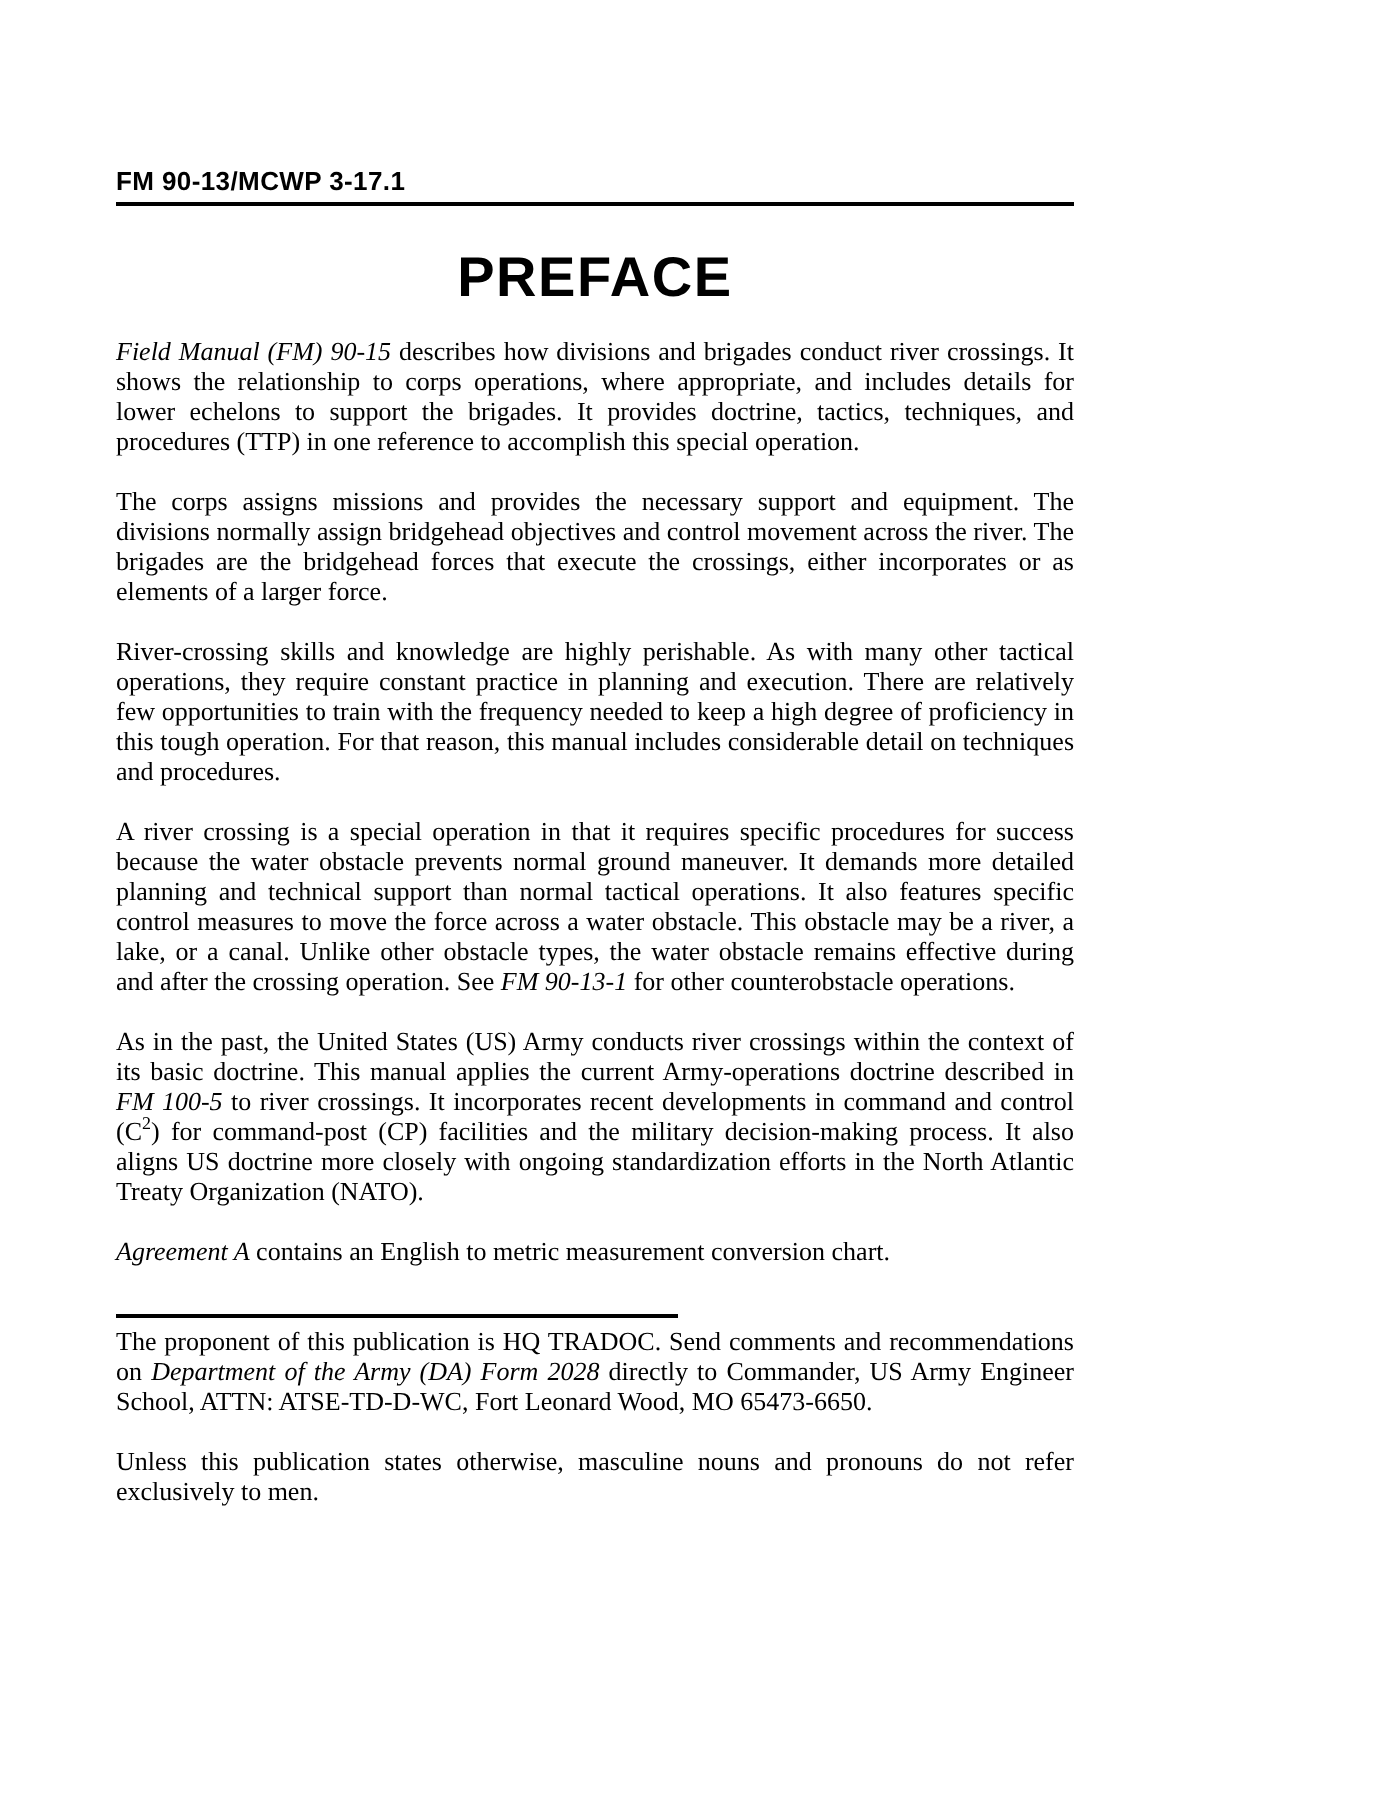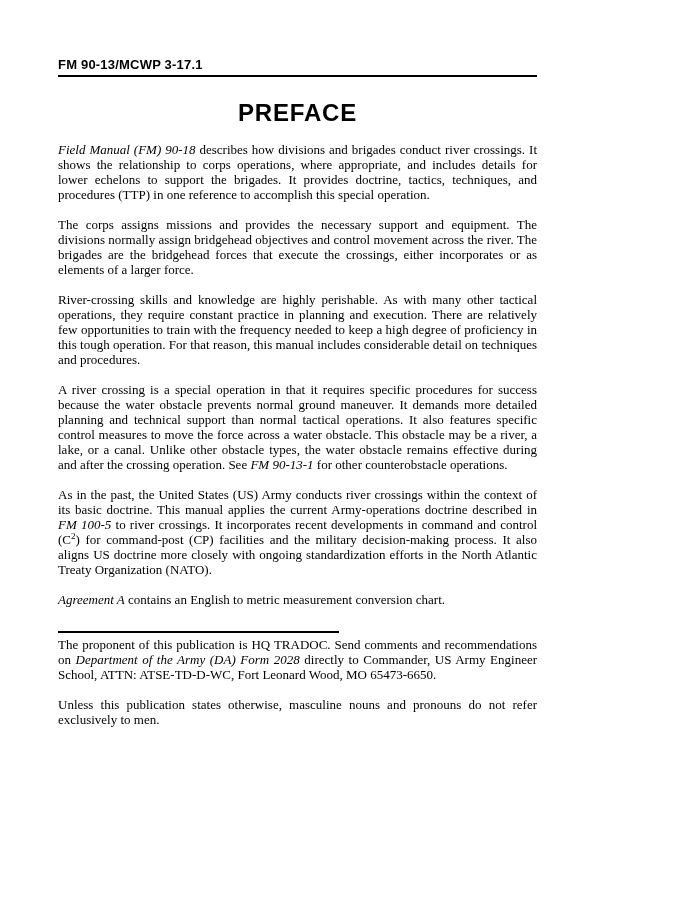--- a/index.html
+++ b/index.html
@@ -7,37 +7,37 @@
     padding: 0;
     background: #ffffff;
   }
   .page {
     position: relative;
     width: 640px;
     height: 901px;
     background: #ffffff;
     color: #000000;
     box-sizing: border-box;
-    padding: 57px 103px 0 58px;
+    padding: 83px 103px 0 58px;
     overflow: hidden;
   }
   .doc-header {
     font-family: "Liberation Sans", sans-serif;
     font-weight: 700;
     font-size: 13px;
     line-height: 15px;
     letter-spacing: 0.2px;
     color: #000000;
     border-bottom: 2px solid #000000;
     padding-bottom: 3px;
   }
   .page-title {
     font-family: "Liberation Sans", sans-serif;
     font-weight: 700;
-    font-size: 24px;
+    font-size: 28px;
     line-height: 23px;
     letter-spacing: 0.8px;
     text-align: center;
     margin: 24px 0 18px 0;
   }
   .body-text p {
     font-family: "Liberation Serif", serif;
     font-size: 13px;
     line-height: 15px;
     text-align: justify;
@@ -75,21 +75,21 @@
 <div class="page">
 
   <div class="doc-header">
     <span>FM 90-13/MCWP 3-17.1</span>
   </div>
 
   <h1 class="page-title">PREFACE</h1>
 
   <div class="body-text">
     <div id="main-paragraphs">
-        <p><em>Field Manual (FM) 90-18</em><span> describes how divisions and brigades conduct river crossings. It shows the relationship to corps operations, where appropriate, and includes details for lower echelons to support the brigades. It provides doctrine, tactics, techniques, and procedures (TTP) in one reference to accomplish this special operation.</span></p>
+        <p><em>Field Manual (FM) 90-15</em><span> describes how divisions and brigades conduct river crossings. It shows the relationship to corps operations, where appropriate, and includes details for lower echelons to support the brigades. It provides doctrine, tactics, techniques, and procedures (TTP) in one reference to accomplish this special operation.</span></p>
         <p><span>The corps assigns missions and provides the necessary support and equipment. The divisions normally assign bridgehead objectives and control movement across the river. The brigades are the bridgehead forces that execute the crossings, either incorporates or as elements of a larger force.</span></p>
         <p><span>River-crossing skills and knowledge are highly perishable. As with many other tactical operations, they require constant practice in planning and execution. There are relatively few opportunities to train with the frequency needed to keep a high degree of proficiency in this tough operation. For that reason, this manual includes considerable detail on techniques and procedures.</span></p>
         <p><span>A river crossing is a special operation in that it requires specific procedures for success because the water obstacle prevents normal ground maneuver. It demands more detailed planning and technical support than normal tactical operations. It also features specific control measures to move the force across a water obstacle. This obstacle may be a river, a lake, or a canal. Unlike other obstacle types, the water obstacle remains effective during and after the crossing operation. See </span><em>FM 90-13-1</em><span> for other counterobstacle operations.</span></p>
         <p><span>As in the past, the United States (US) Army conducts river crossings within the context of its basic doctrine. This manual applies the current Army-operations doctrine described in </span><em>FM 100-5</em><span> to river crossings. It incorporates recent developments in command and control (C</span><sup>2</sup><span>) for command-post (CP) facilities and the military decision-making process. It also aligns US doctrine more closely with ongoing standardization efforts in the North Atlantic Treaty Organization (NATO).</span></p>
         <p><em>Agreement A</em><span> contains an English to metric measurement conversion chart.</span></p>
       </div>
 
     <div class="footnote-rule"></div>
 
     <div id="footer-paragraphs">

